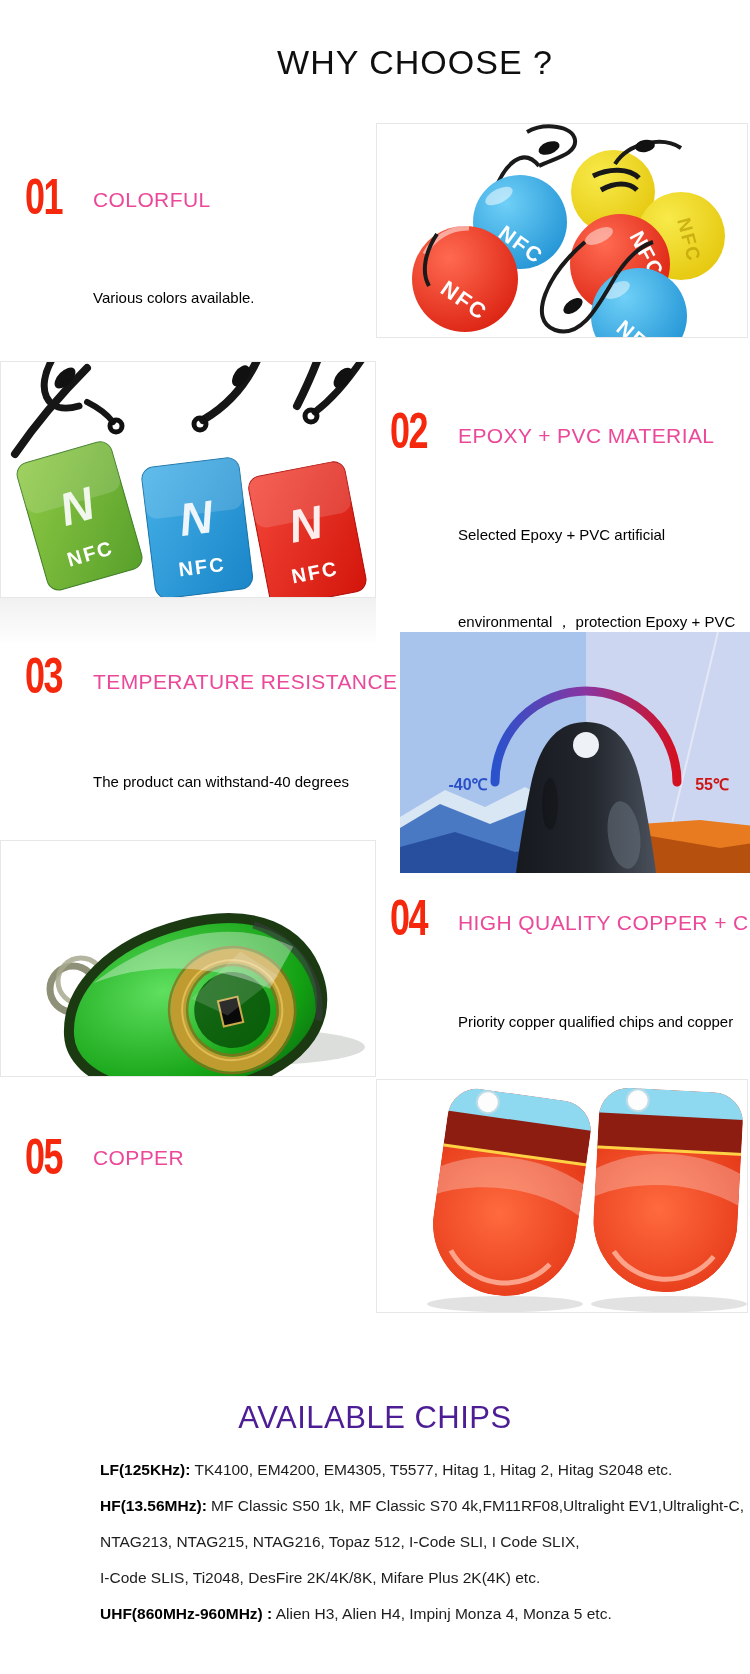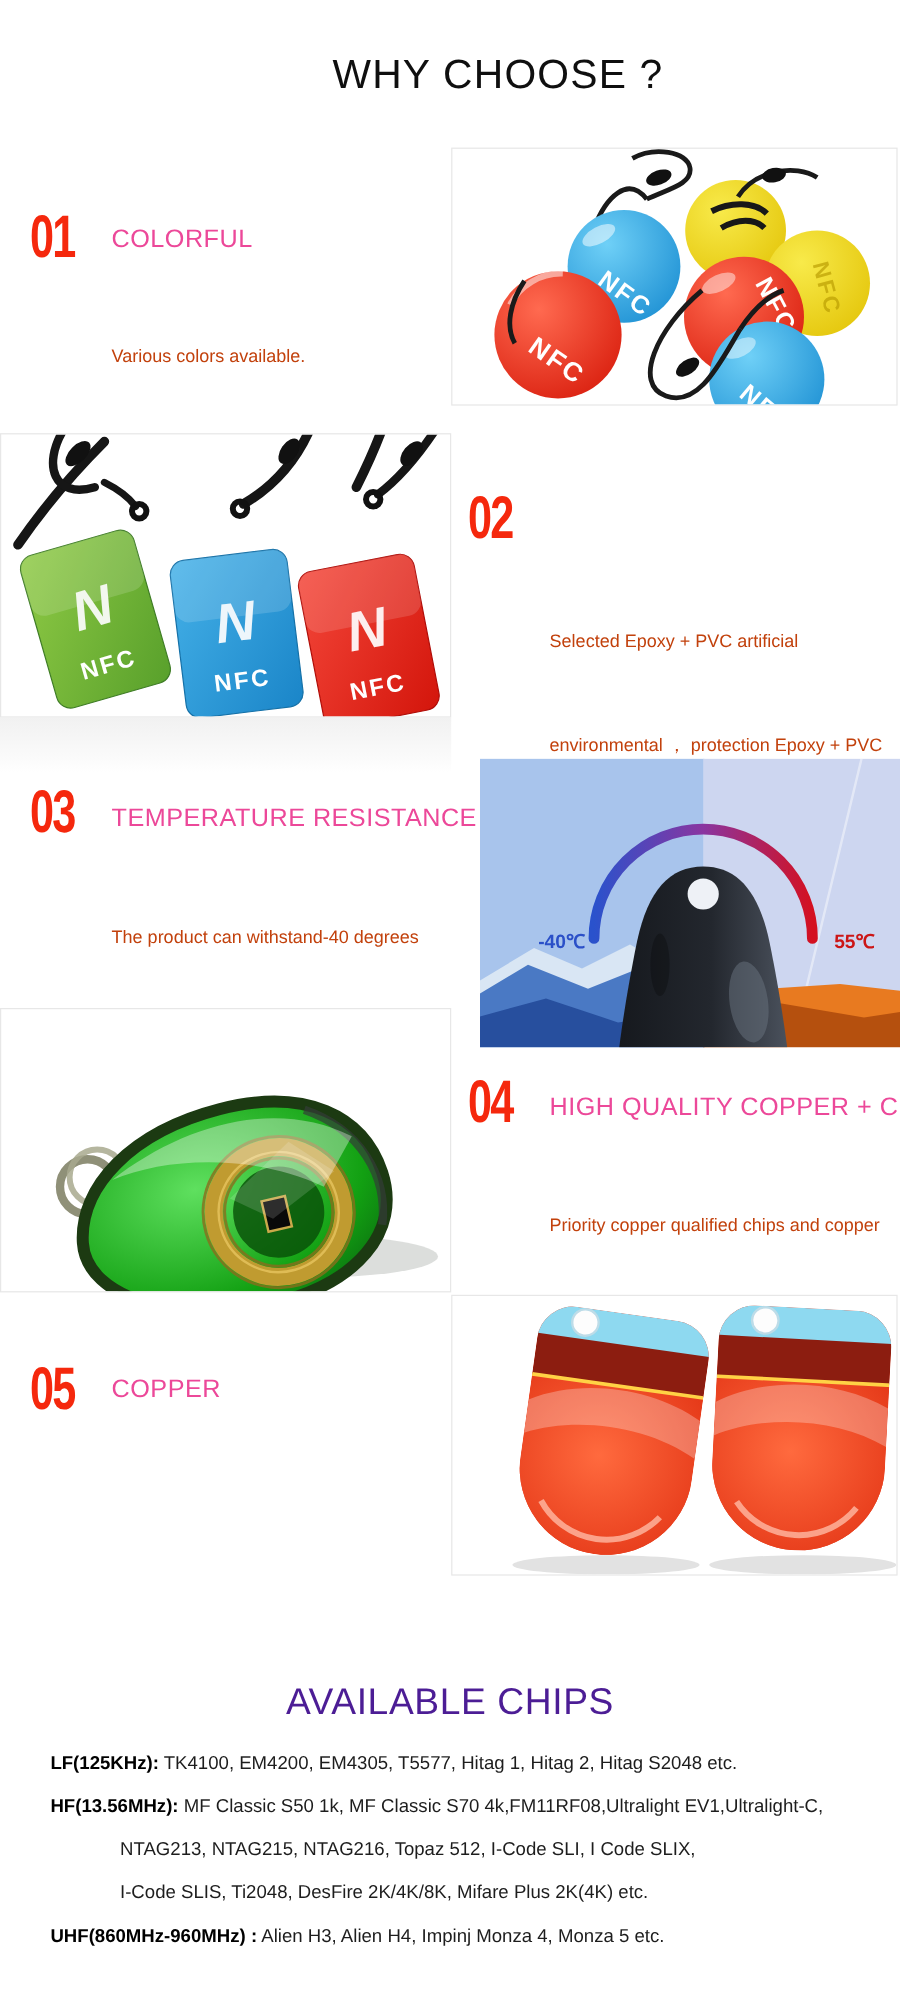--- a/index.html
+++ b/index.html
@@ -4,30 +4,30 @@
 <style>
   html,body{margin:0;padding:0;background:#fff;}
   .page{position:relative;width:750px;height:1674px;background:#ffffff;overflow:hidden;
         font-family:"Liberation Sans", sans-serif;}
   .title{position:absolute;left:0;top:43px;width:750px;text-align:center;
          font-size:34px;font-weight:400;color:#0f0f0f;letter-spacing:1px;padding-left:40px;}
   .num{position:absolute;color:#f5280d;font-weight:700;font-size:50px;line-height:1;
        letter-spacing:-2px;transform:scaleX(.72);transform-origin:left top;}
   .head{position:absolute;margin:0;font-size:21px;font-weight:400;color:#ec4899;
         letter-spacing:.4px;white-space:pre;}
-  .lines{position:absolute;font-size:15px;color:#c2410c;line-height:29px;white-space:pre;}
+  .lines{position:absolute;font-size:15px;color:#000000;line-height:29px;white-space:pre;}
   .panel{position:absolute;border:1px solid #e7e7e7;box-sizing:border-box;background:#fff;overflow:hidden;}
   .photo{position:absolute;overflow:hidden;}
   .panel svg,.photo svg{display:block;width:100%;height:100%;}
   .shade{position:absolute;background:linear-gradient(180deg,#f1f1f1 0%,#fbfbfb 75%,#ffffff 100%);}
   .chips-title{position:absolute;left:0;top:1400px;width:750px;text-align:center;
                font-size:31px;font-weight:400;color:#4c1d95;letter-spacing:.5px;}
   .chips{position:absolute;left:0;top:1452px;width:750px;font-size:15.5px;color:#1d1d1d;
          line-height:36px;}
-  .crow{white-space:pre;padding-left:42px;}
+  .crow{white-space:pre;padding-left:100px;}
   .crow.indent{padding-left:100px;}
   .crow b{font-weight:700;color:#000;}
   .nfc-txt{font-weight:bold;letter-spacing:2px;}
 </style>
 </head>
 <body>
 
 <div class="page">
 
   <div class="title">WHY CHOOSE ?</div>
@@ -145,20 +145,21 @@
       <g transform="translate(306,170) rotate(-11)">
         <rect x="-49" y="-64" width="98" height="132" rx="12" fill="url(#lgr)" stroke="#b00d08"></rect>
         <rect x="-49" y="-64" width="98" height="52" rx="12" fill="#ffffff" opacity=".14"></rect>
         <text x="0" y="8" text-anchor="middle" font-size="46" font-weight="bold" font-style="italic" fill="#fdeeee">N</text>
         <text class="nfc-txt" x="0" y="48" text-anchor="middle" font-size="20" fill="#fff">NFC</text>
       </g>
     </svg>
   </div>
 
   <div class="num" style="left:390px;top:406px">02</div>
+  <h3 class="head" style="left:458px;top:424px">EPOXY + PVC MATERIAL</h3>
   <div class="lines" style="left:458px;top:462px">
     <div>Selected Epoxy + PVC artificial</div>
     <div>environmental ， protection Epoxy + PVC</div>
     <div>material, smooth texture and comfortable</div>
     <div>feeling</div>
   </div>
 
   <div class="shade" style="left:0;top:598px;width:376px;height:46px"></div>
   <div class="num" style="left:25px;top:651px">03</div>
   <h3 class="head" style="left:93px;top:670px">TEMPERATURE RESISTANCE</h3>

